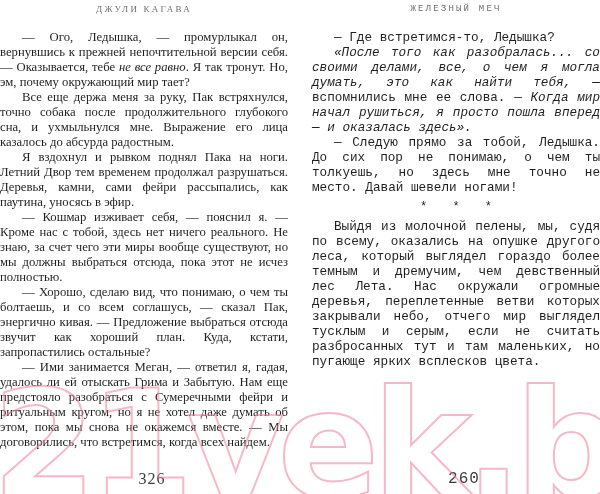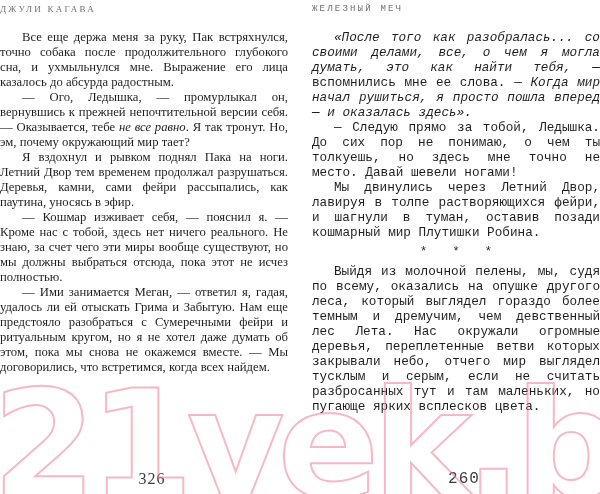--- a/index.html
+++ b/index.html
@@ -23,21 +23,21 @@
     height: 494px;
   }
   .page-left  { left: 0;     width: 288px; }
   .page-right { left: 312px; width: 288px; font-family: Liberation Mono, monospace; }
 
   .running-header {
     position: absolute;
     top: 4px;
     left: 0;
     width: 100%;
-    text-align: left;
+    text-align: center;
     font-size: 9px;
     letter-spacing: 2.2px;
     color: #6e6e6e;
     text-transform: uppercase;
     white-space: nowrap;
   }
   .body-text {
     position: absolute;
     top: 30px;
     left: 0;
@@ -88,35 +88,36 @@
   }
 </style>
 </head>
 <body>
 
 <div class="spread">
 
   <div class="page page-left">
     <div class="running-header">ДЖУЛИ КАГАВА</div>
     <div class="body-text">
+        <p><span>— Ого, Ледышка, — промурлыкал он, вернувшись к прежней непочтительной версии себя. — Оказывается, тебе </span><i>не все равно</i><span>. Я так тронут. Но, эм, почему окружающий мир тает?</span></p>
         <p><span>Все еще держа меня за руку, Пак встряхнулся, точно собака после продолжительного глубокого сна, и ухмыльнулся мне. Выражение его лица казалось до абсурда радостным.</span></p>
-        <p><span>— Ого, Ледышка, — промурлыкал он, вернувшись к прежней непочтительной версии себя. — Оказывается, тебе </span><i>не все равно</i><span>. Я так тронут. Но, эм, почему окружающий мир тает?</span></p>
         <p><span>Я вздохнул и рывком поднял Пака на ноги. Летний Двор тем временем продолжал разрушаться. Деревья, камни, сами фейри рассыпались, как паутина, уносясь в эфир.</span></p>
         <p><span>— Кошмар изживает себя, — пояснил я. — Кроме нас с тобой, здесь нет ничего реального. Не знаю, за счет чего эти миры вообще существуют, но мы должны выбраться отсюда, пока этот не исчез полностью.</span></p>
+        <p><span>— Хорошо, сделаю вид, что понимаю, о чем ты болтаешь, и со всем соглашусь, — сказал Пак, энергично кивая. — Предложение выбраться отсюда звучит как хороший план. Куда, кстати, запропастились остальные?</span></p>
         <p><span>— Ими занимается Меган, — ответил я, гадая, удалось ли ей отыскать Грима и Забытую. Нам еще предстояло разобраться с Сумеречными фейри и ритуальным кругом, но я не хотел даже думать об этом, пока мы снова не окажемся вместе. — Мы договорились, что встретимся, когда всех найдем.</span></p>
       </div>
     <div class="page-number">326</div>
   </div>
 
   <div class="page page-right">
     <div class="running-header">ЖЕЛЕЗНЫЙ МЕЧ</div>
     <div class="body-text">
+        <p><span>— Где встретимся-то, Ледышка?</span></p>
         <p><i>«После того как разобралась... со своими делами, все, о чем я могла думать, это как найти тебя, — </i><span>вспомнились мне ее слова. — </span><i>Когда мир начал рушиться, я просто пошла вперед — и оказалась здесь».</i></p>
         <p><span>— Следую прямо за тобой, Ледышка. До сих пор не понимаю, о чем ты толкуешь, но здесь мне точно не место. Давай шевели ногами!</span></p>
-        <p><span>Мы двинулись через Летний Двор, лавируя в толпе растворяющихся фейри, и шагнули в туман, оставив позади кошмарный мир Плутишки Робина.</span></p>
         <div class="scene-break">* * *</div>
         <p><span>Выйдя из молочной пелены, мы, судя по всему, оказались на опушке другого леса, который выглядел гораздо более темным и дремучим, чем девственный лес Лета. Нас окружали огромные деревья, переплетенные ветви которых закрывали небо, отчего мир выглядел тусклым и серым, если не считать разбросанных тут и там маленьких, но пугающе ярких всплесков цвета.</span></p>
       </div>
     <div class="page-number">260</div>
   </div>
 
   <div class="watermark">21vek.by</div>
 
 </div>
 

